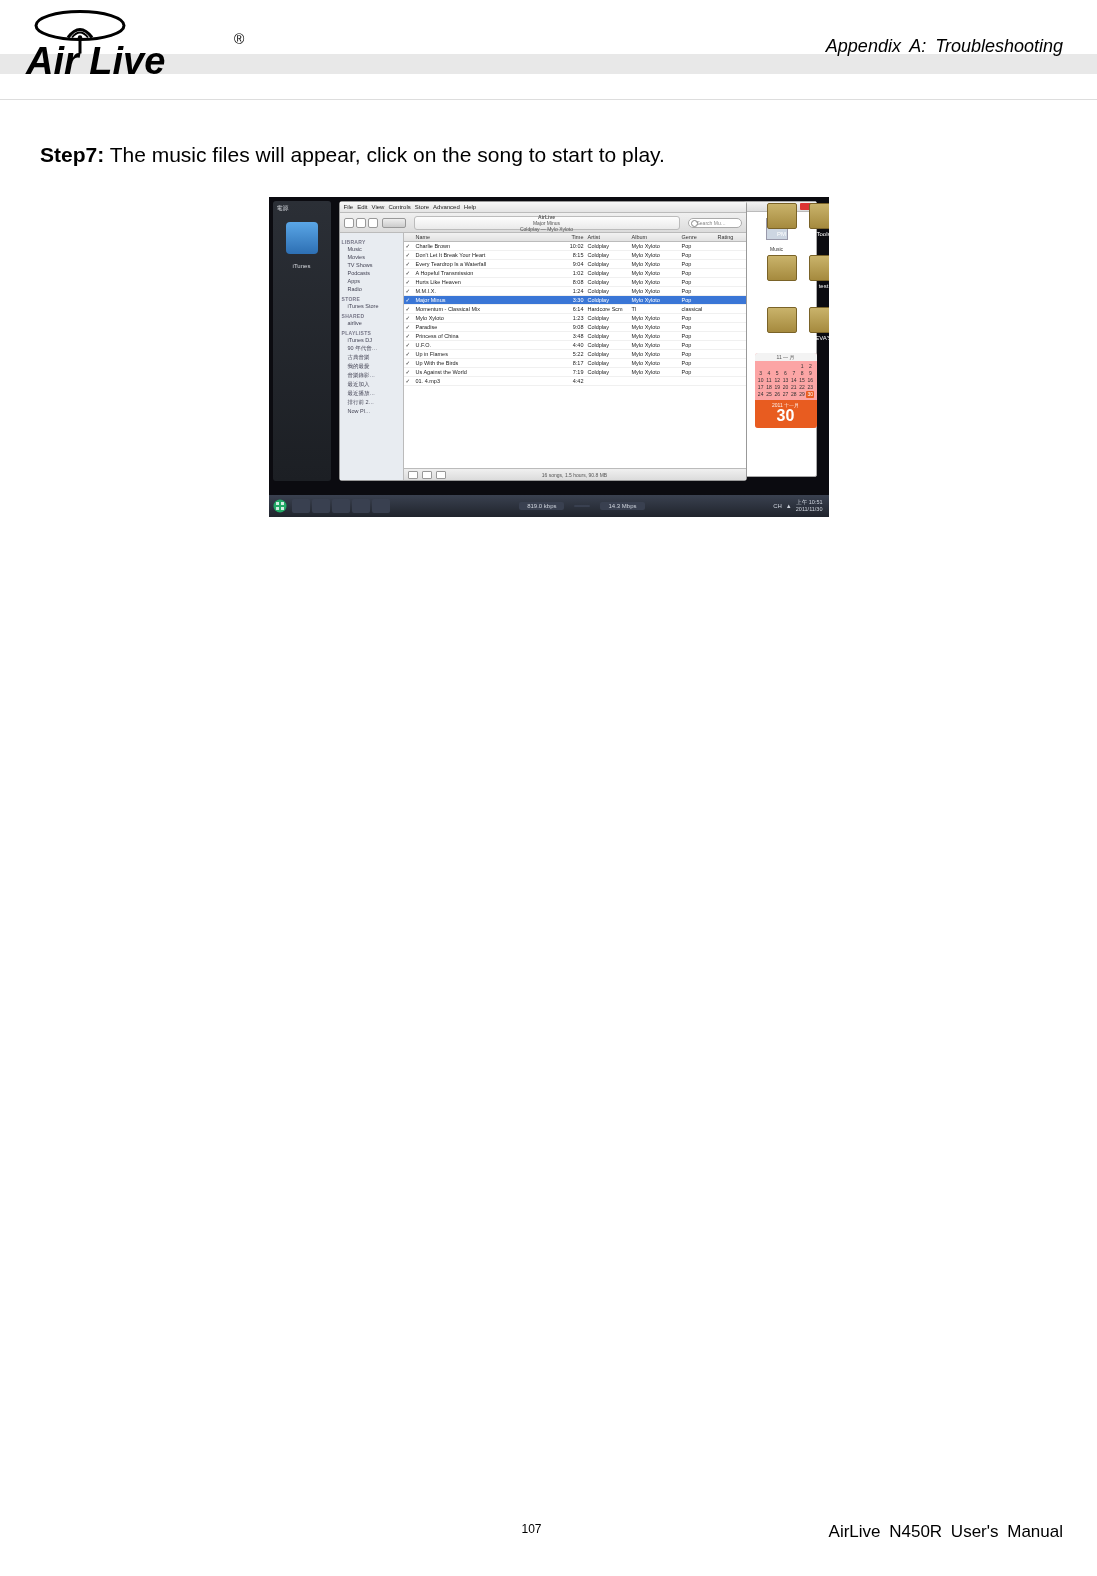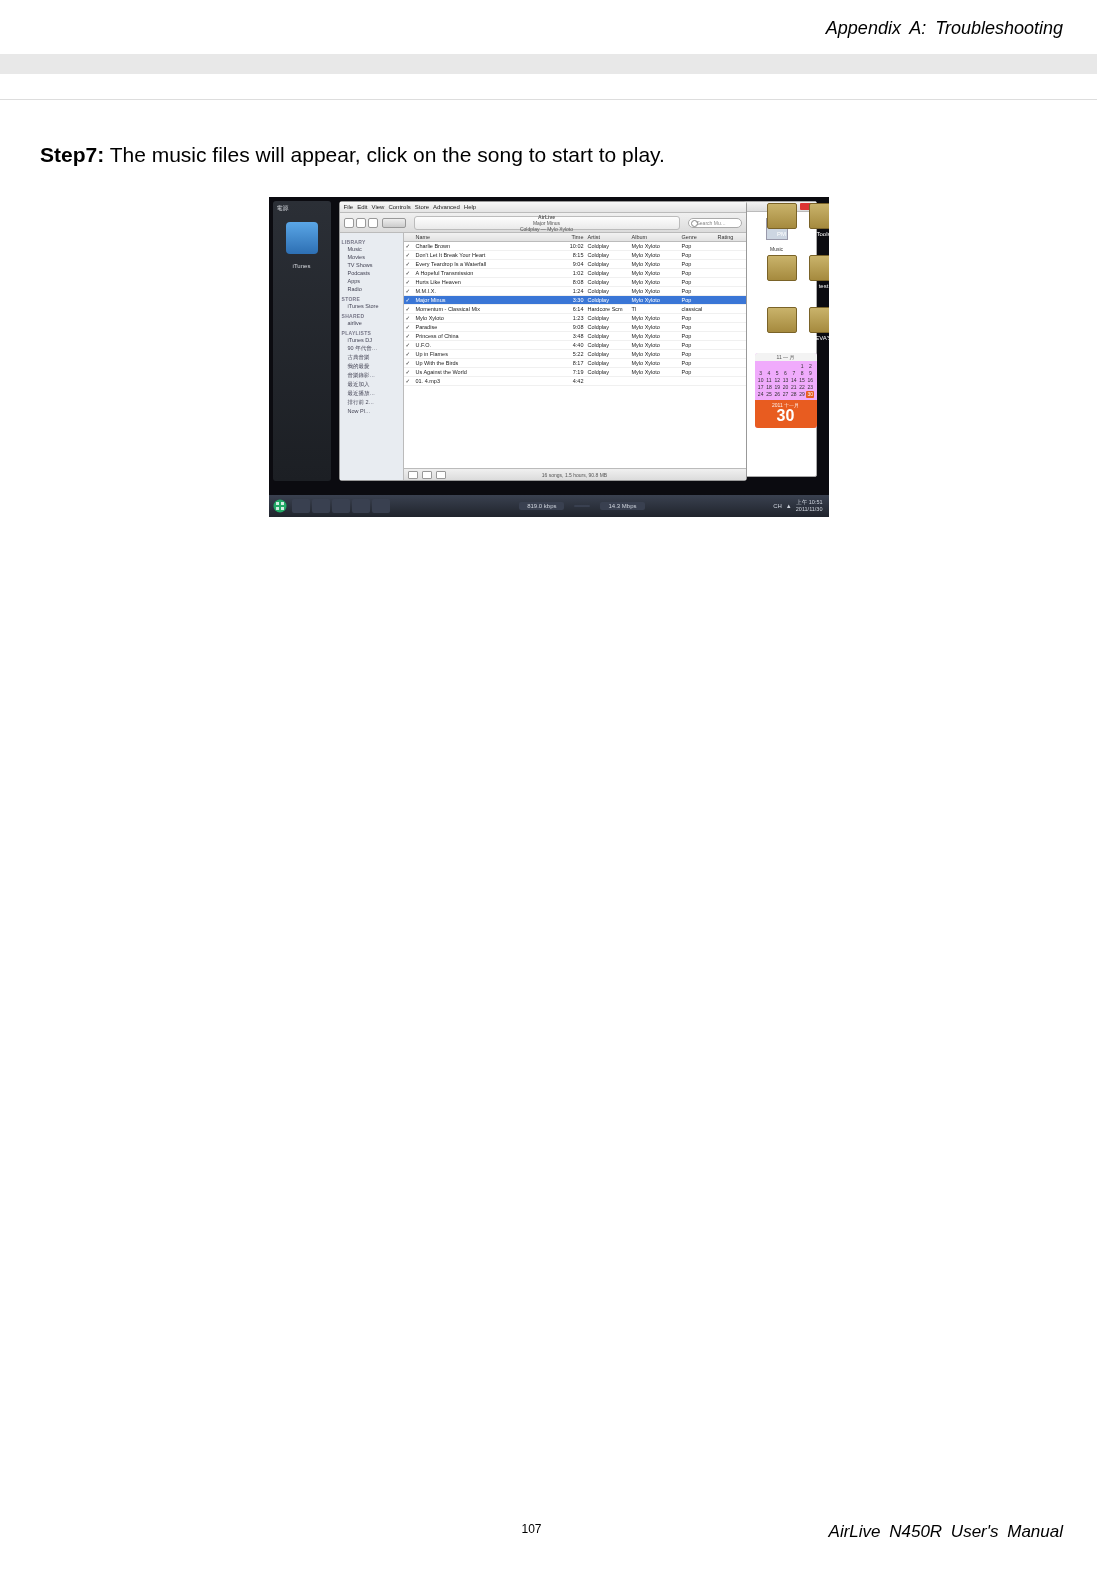--- a/index.html
+++ b/index.html
@@ -24,21 +24,21 @@
     left: 20px;
     width: 240px;
     height: 90px;
     display: flex;
     align-items: center;
   }
   .logo svg { width: 100%; height: 100%; }
   .appendix {
     position: absolute;
     right: 34px;
-    top: 18px;
+    top: 36px;
     font-size: 18px;
     font-style: italic;
     word-spacing: 4px;
     color: #000;
   }
   .body-text {
     margin: 40px 40px 0 40px;
     font-size: 21px;
     line-height: 1.4;
   }
@@ -71,21 +71,21 @@
     background: linear-gradient(180deg,#c9b36b,#a58a3e);
     border: 1px solid #7a6328;
     border-radius: 2px;
   }
   
   .cal {
     position: absolute;
     right: 12px;
     top: 156px;
     width: 62px;
-    background: #f0abfc;
+    background: #fca5a5;
     border-radius: 3px;
     overflow: hidden;
     font-size: 5px;
   }
   .cal-grid {
     display: grid;
     grid-template-columns: repeat(7,1fr);
     gap: 0;
     padding: 2px;
     color: #333;
@@ -232,26 +232,37 @@
     left: 0;
     width: 100%;
     display:flex;
     align-items:baseline;
     justify-content:space-between;
     padding: 0 34px 0 0;
     font-size: 17px;
     color:#000;
   }
   .footer .pg { width:100%; text-align:center; font-size:12px; }
-  .footer .man { position:absolute; right:34px; font-style:italic; word-spacing:4px; }
+  .footer .man { position:absolute; right:34px; word-spacing:4px; }
 </style>
 </head>
 <body>
 
 <div class="header-band">
+  <div class="logo">
+    <svg viewBox="0 0 240 75">
+      <ellipse cx="60" cy="18" rx="44" ry="14" fill="none" stroke="#000" stroke-width="3"></ellipse>
+      <path d="M48 30 Q60 14 72 30" fill="none" stroke="#000" stroke-width="3"></path>
+      <path d="M52 30 Q60 20 68 30" fill="none" stroke="#000" stroke-width="2"></path>
+      <circle cx="60" cy="30" r="2.2" fill="#000"></circle>
+      <line x1="60" y1="30" x2="60" y2="46" stroke="#000" stroke-width="3"></line>
+      <text x="6" y="66" font-family="Arial" font-weight="900" font-style="italic" font-size="38" fill="#000">Air Live</text>
+      <text x="214" y="36" font-family="Arial" font-size="14" fill="#000">®</text>
+    </svg>
+  </div>
   <div class="appendix">Appendix A: Troubleshooting</div>
 </div>
 
 <div class="body-text">
   <span class="bold">Step7:</span>
   <span>The music files will appear, click on the song to start to play.</span>
 </div>
 
 <div class="shot-wrap">
   <div class="shot">

